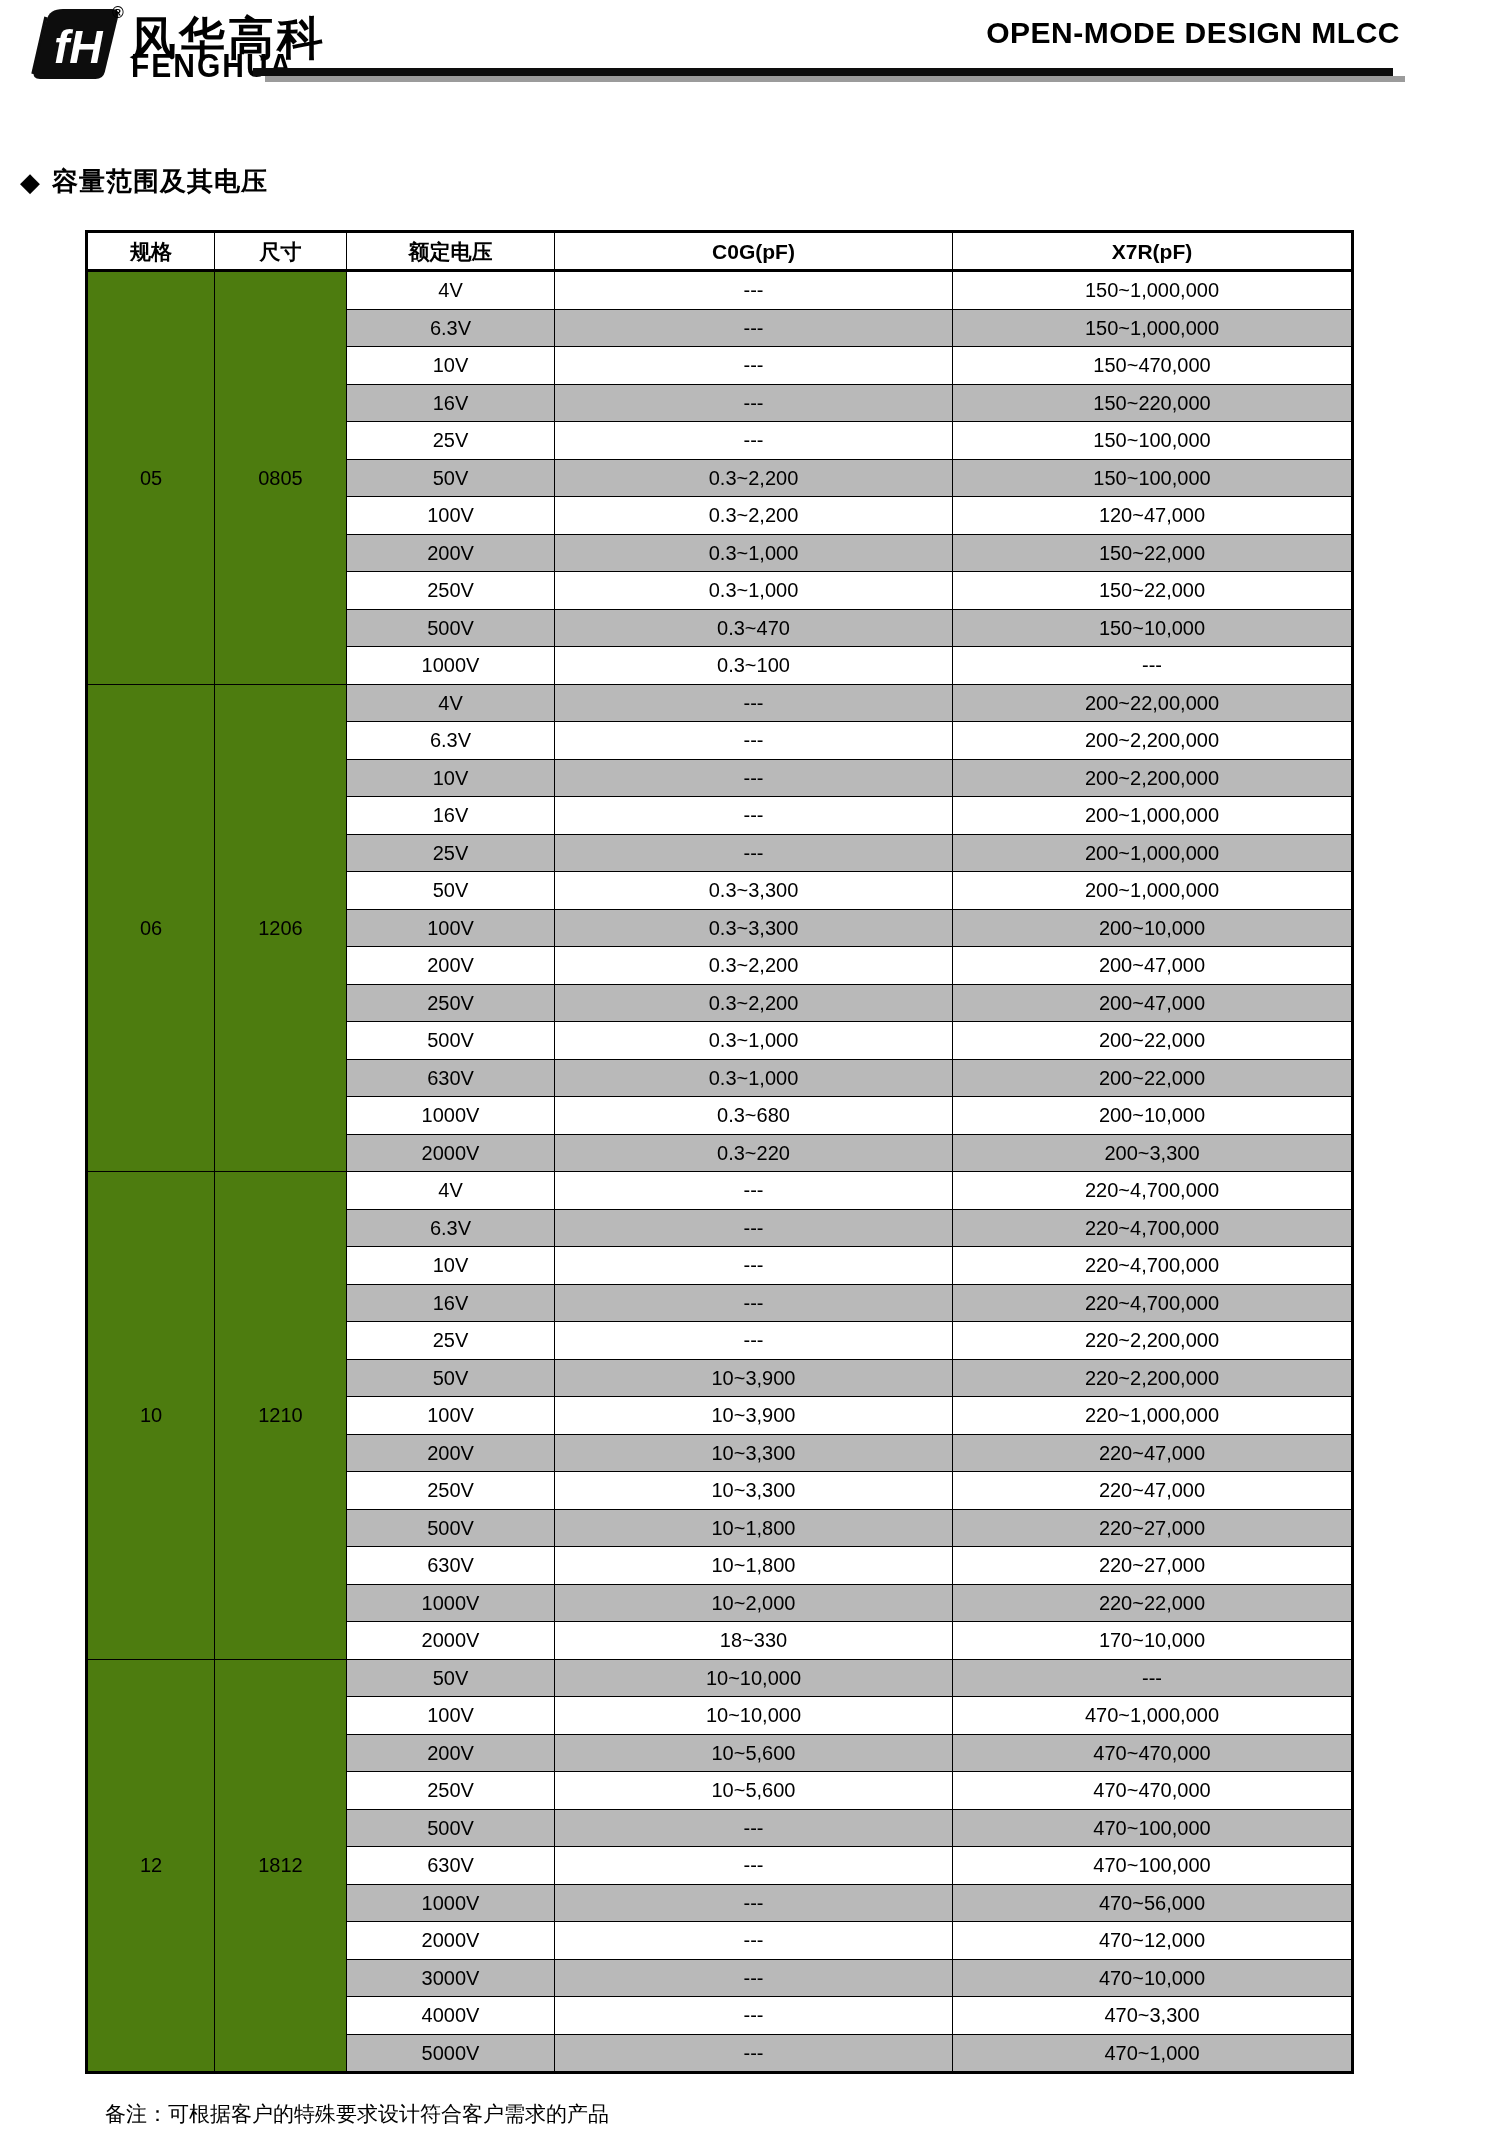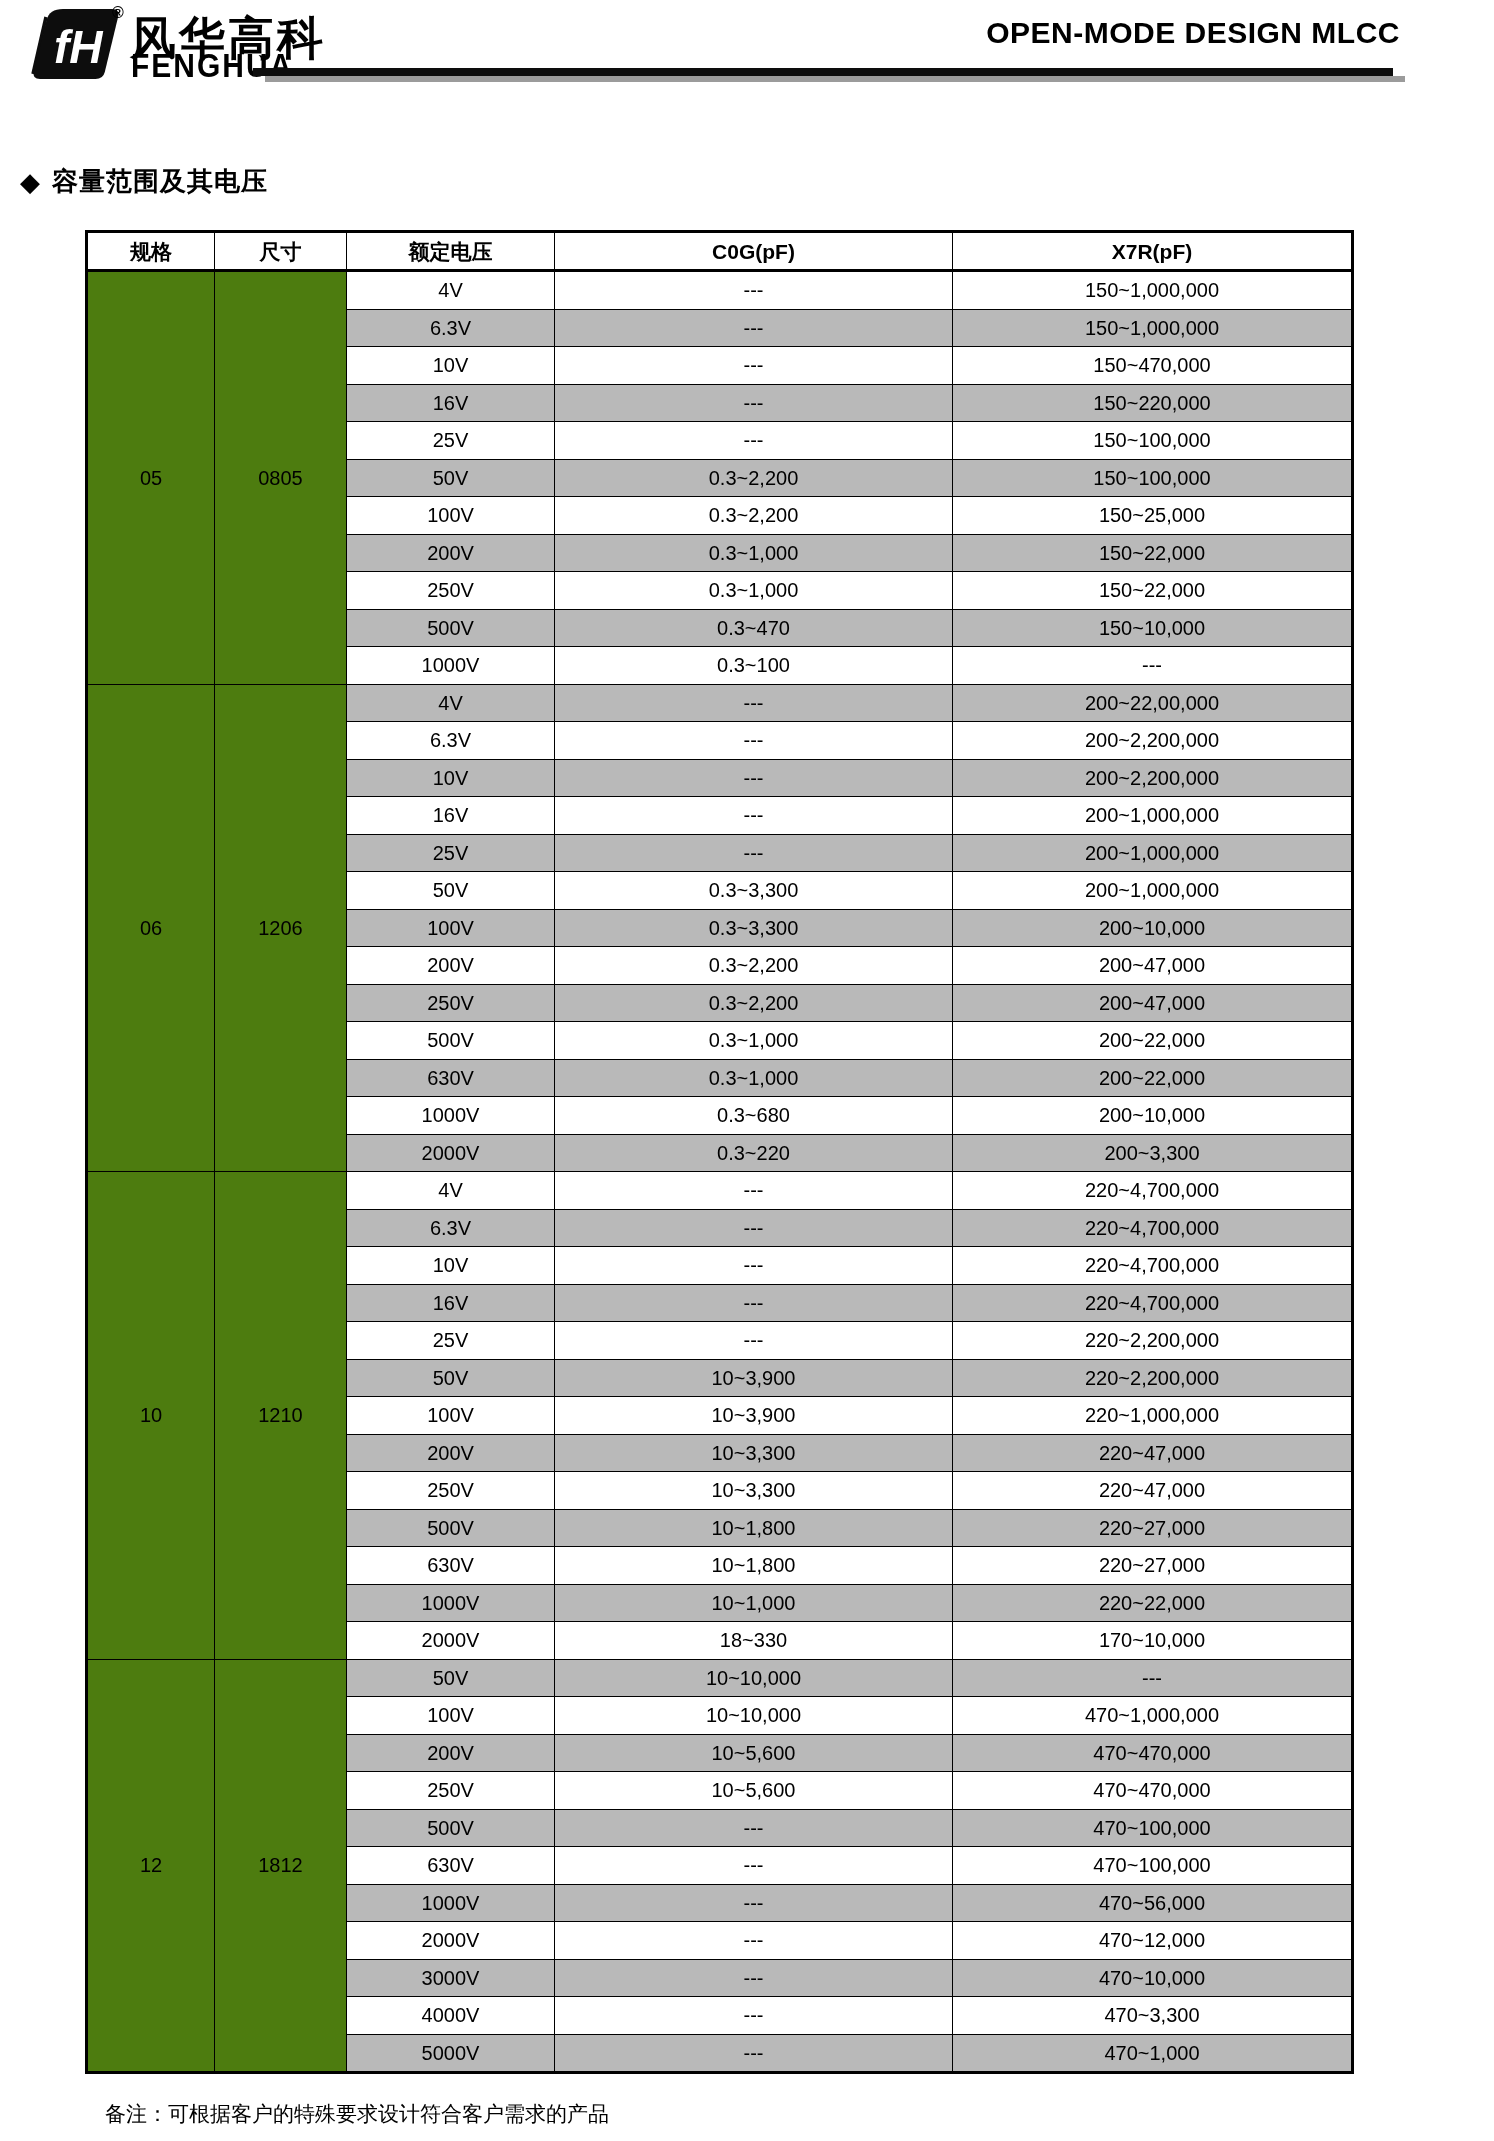--- a/index.html
+++ b/index.html
@@ -111,21 +111,21 @@
           <td>150~100,000</td>
         </tr>
         <tr>
           <td class="stripe">50V</td>
           <td class="stripe">0.3~2,200</td>
           <td class="stripe">150~100,000</td>
         </tr>
         <tr>
           <td>100V</td>
           <td>0.3~2,200</td>
-          <td>150~25,000</td>
+          <td>120~47,000</td>
         </tr>
         <tr>
           <td class="stripe">200V</td>
           <td class="stripe">0.3~1,000</td>
           <td class="stripe">150~22,000</td>
         </tr>
         <tr>
           <td>250V</td>
           <td>0.3~1,000</td>
           <td>150~22,000</td>
@@ -259,21 +259,21 @@
           <td class="stripe">10~1,800</td>
           <td class="stripe">220~27,000</td>
         </tr>
         <tr>
           <td>630V</td>
           <td>10~1,800</td>
           <td>220~27,000</td>
         </tr>
         <tr>
           <td class="stripe">1000V</td>
-          <td class="stripe">10~1,000</td>
+          <td class="stripe">10~2,000</td>
           <td class="stripe">220~22,000</td>
         </tr>
         <tr>
           <td>2000V</td>
           <td>18~330</td>
           <td>170~10,000</td>
         </tr>
         <tr>
           <td rowspan="11" class="merge">12</td>
           <td rowspan="11" class="merge">1812</td>

